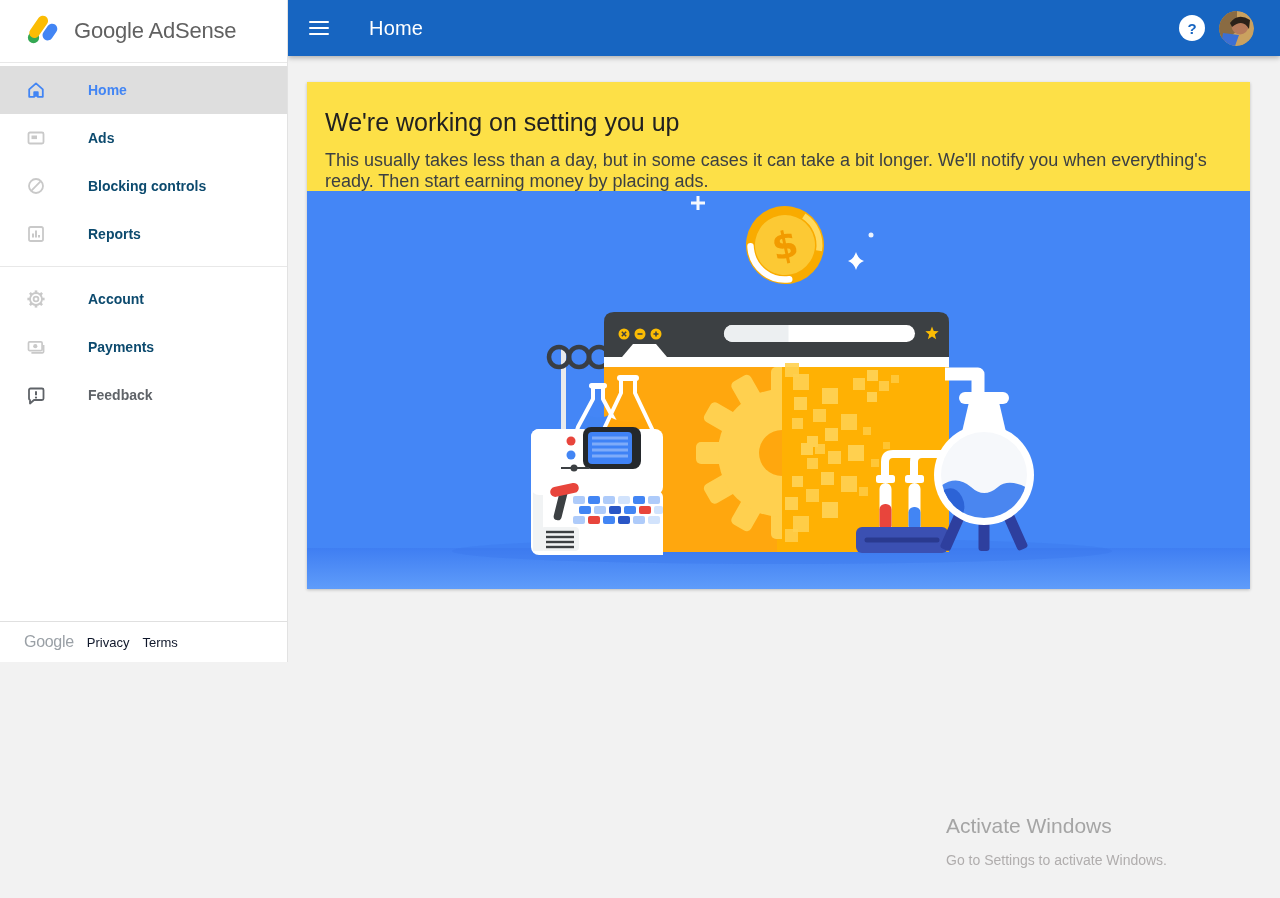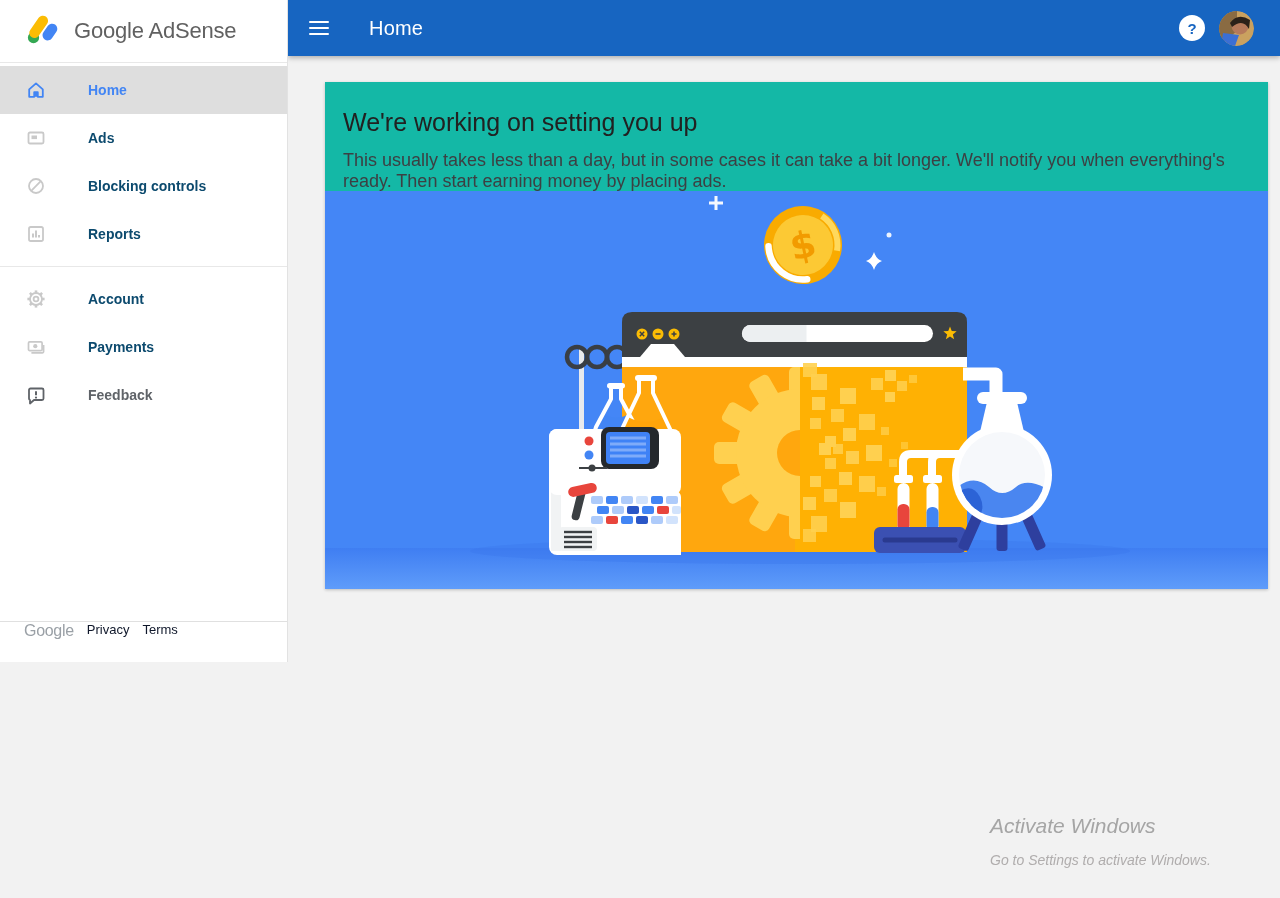--- a/index.html
+++ b/index.html
@@ -33,32 +33,32 @@
     border-bottom:1px solid #e8e8e8;cursor:pointer;}
   .logo-text{font-size:22px;color:#616161;margin-left:12px;letter-spacing:-0.2px;}
   .nav{margin-top:3px;}
   .nav-item{height:48px;display:flex;align-items:center;padding-left:26px;
     font-size:14px;font-weight:bold;color:#0c4a6e;cursor:pointer;}
   .nav-item .nicon{width:20px;height:20px;margin-right:42px;flex:none;}
   .nav-item.active{background:#dedede;color:#4285f4;}
   .nav-item.enabled{color:#5f6368;}
   .nav-divider{border-top:1px solid #e8e8e8;margin:8px 0;}
   .sidebar-footer{position:absolute;bottom:0;left:0;right:0;height:40px;
-    border-top:1px solid #e0e0e0;display:flex;align-items:flex-start;padding-left:24px;}
+    border-top:1px solid #e0e0e0;display:flex;align-items:center;padding-left:24px;}
   .gbrand{font-size:16px;color:#9aa0a6;letter-spacing:-0.3px;}
   .flink{font-size:13px;color:#0f172a;margin-left:13px;text-decoration:none;cursor:pointer;}
   
-  .main-card{position:absolute;left:325px;top:82px;width:943px;background:#14b8a6;
+  .main-card{position:absolute;left:307px;top:82px;width:943px;background:#fde047;
     box-shadow:0 1px 3px rgba(0,0,0,.22);z-index:1;}
   .card-text{box-sizing:border-box;height:109px;padding:26px 20px 0 18px;}
   .card-text h1{margin:0 0 13px 0;font-size:25px;font-weight:400;color:#212121;}
   .card-text p{margin:0;font-size:18px;color:#3c4043;}
   .illustration{display:block;width:943px;height:398px;}
   
-  .watermark{position:absolute;left:990px;top:814px;z-index:1;pointer-events:none;font-style:italic;}
+  .watermark{position:absolute;left:946px;top:814px;z-index:1;pointer-events:none;}
   .watermark .w1{font-size:21px;color:#a5a5a5;}
   .watermark .w2{font-size:14px;color:#b0adad;margin-top:14px;}
 </style>
 </head>
 <body>
 
 <aside class="sidebar">
   <div class="logo-row">
     <span>
       <svg width="38" height="38" viewBox="0 0 44 44">

